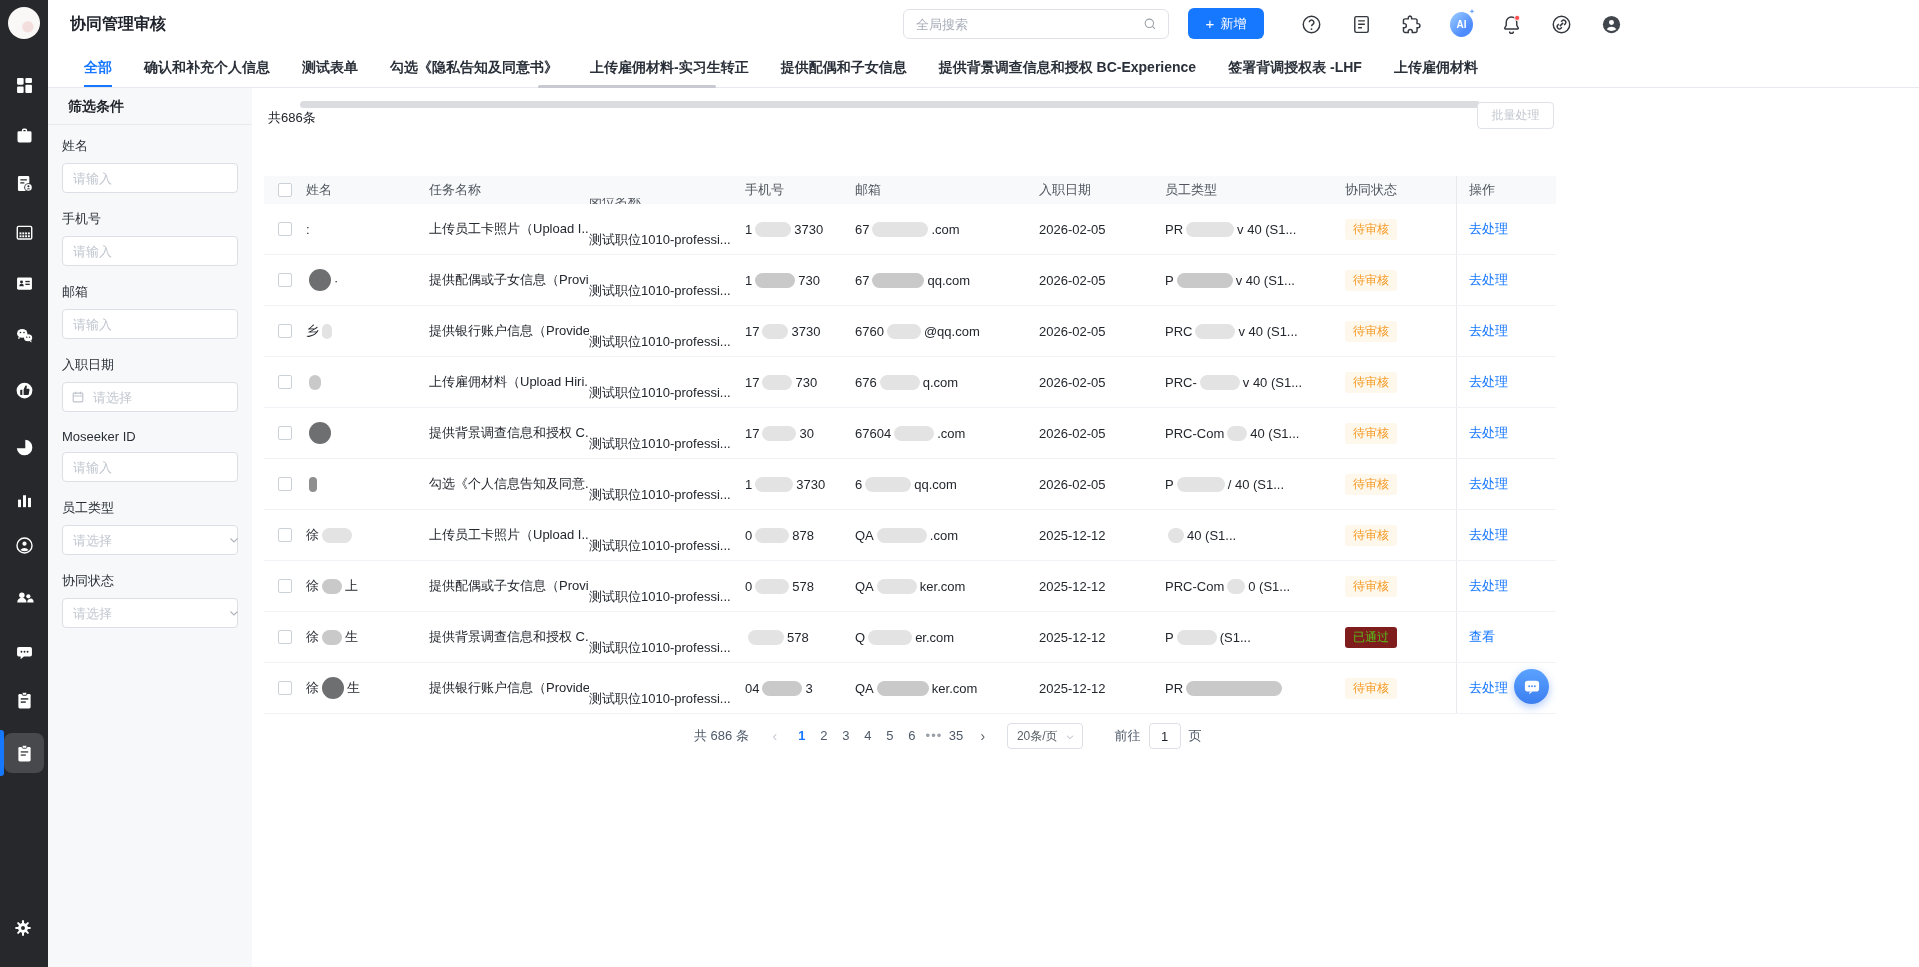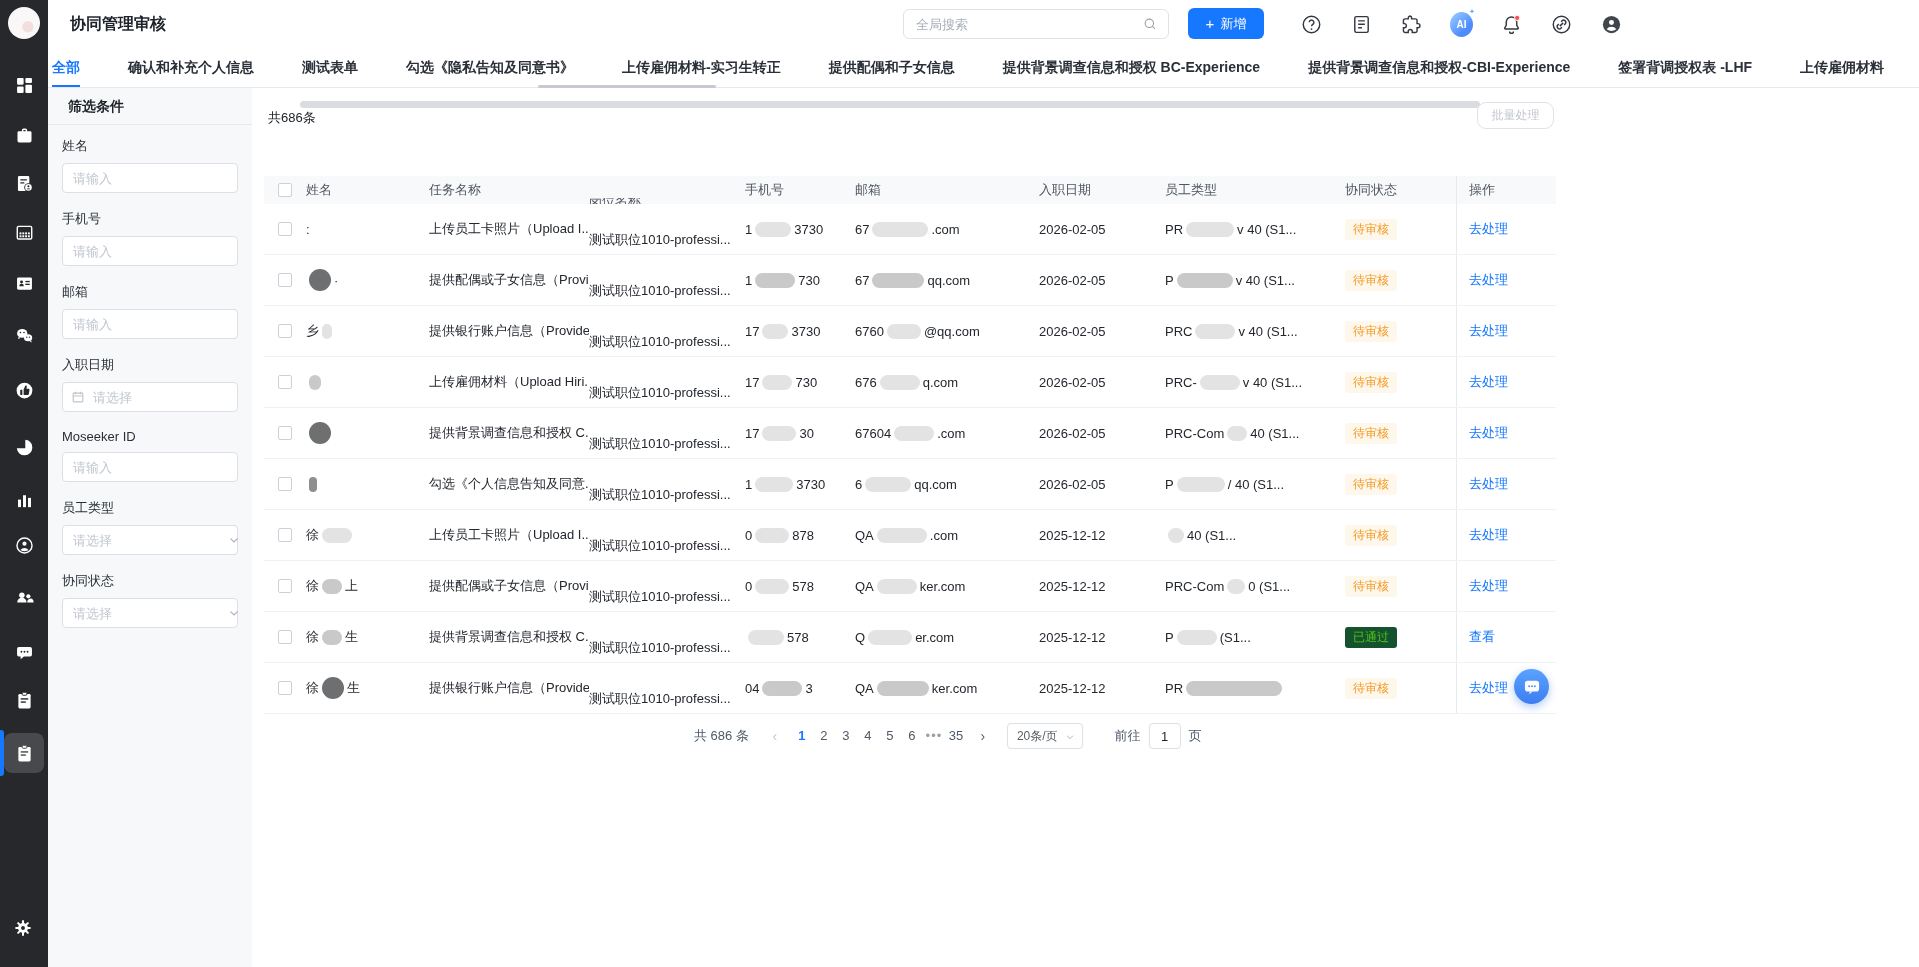--- a/index.html
+++ b/index.html
@@ -34,21 +34,21 @@
   .btn-new .plus { font-size:15px; line-height:1; margin-top:-1px; }
   .icon-row { position:absolute; left:1252px; top:0; height:48px; display:flex; align-items:center; gap:27px; }
   .hicon { width:23px; height:23px; position:relative; cursor:pointer; display:flex; align-items:center; justify-content:center; }
   .hicon .ic { width:23px; height:23px; }
   .ai-badge { width:25px; height:25px; border-radius:50%; background:linear-gradient(135deg,#9ed0ff 0%,#4e8bff 70%);
     color:#fff; font-size:10px; font-weight:700; display:flex; align-items:center; justify-content:center; position:relative; }
   .ai-spark { position:absolute; right:-4px; top:-4px; width:10px; height:10px; }
 
   
   .tabbar { position:absolute; left:48px; top:48px; width:1871px; height:40px; background:#fff;
-    border-bottom:1px solid #e7e9ee; display:flex; align-items:stretch; gap:48px; padding-left:4px;
+    border-bottom:1px solid #e7e9ee; display:flex; align-items:stretch; gap:32px; padding-left:36px;
     overflow:hidden; white-space:nowrap; z-index:15; }
   .tab { font-size:14px; font-weight:700; color:#2a3039; line-height:39px; position:relative; cursor:pointer; flex:none; }
   .tab.active { color:#1677ff; }
   .tab.active::after { content:""; position:absolute; left:0; right:0; bottom:0; height:2px; background:#1677ff; }
   .tabs-thumb { position:absolute; left:538px; top:85px; width:178px; height:3px; background:#c7cad1; border-radius:2px; z-index:16; }
 
   
   .filter { position:absolute; left:48px; top:88px; width:216px; height:879px; background:#f7f8fa; border-right:1px solid #eceef1; }
   .filter-title { height:37px; line-height:37px; padding-left:20px; font-size:14px; font-weight:700; color:#1f2329;
     border-bottom:1px solid #e8eaed; }
@@ -61,42 +61,42 @@
   .f-control input::placeholder { color:#c1c6cf; }
   .f-control.has-prefix input { padding-left:30px; }
   .pref-ic { position:absolute; left:9px; top:8px; width:14px; height:14px; }
   .suff-ic { position:absolute; right:9px; top:9px; width:12px; height:12px; }
 
   
   .content { position:absolute; left:252px; top:88px; width:1667px; height:879px; background:#fff; }
   .hthumb { position:absolute; left:48px; top:13px; width:1180px; height:7px; background:#dadcdf; border-radius:4px; }
   .total { position:absolute; left:16px; top:21px; font-size:13px; color:#20242a; }
   .btn-batch { position:absolute; left:1225px; top:14px; width:77px; height:27px; background:#fff;
-    border:1px solid #dfe2e8; border-radius:9px; font-size:12px; color:#c3c7cf; cursor:pointer; font-family:inherit; }
+    border:1px solid #dfe2e8; border-radius:4px; font-size:12px; color:#c3c7cf; cursor:pointer; font-family:inherit; }
 
   
   .table { position:absolute; left:12px; top:88px; width:1292px; border-right:1px solid #f0f2f5; }
   .trow, .thead { display:flex; width:1292px; }
   .thead { height:28px; background:#f7f9fb; }
   .trow { height:51px; border-bottom:1px solid #f0f2f5; background:#fff; }
   .cell { display:flex; align-items:center; overflow:hidden; white-space:nowrap; font-size:13px; color:#23272e;
     padding-right:12px; flex:none; }
   .thead .cell { font-size:13px; color:#51565e; }
   .c0 { width:42px; justify-content:center; padding-right:0; }
   .c1 { width:123px; } .c2 { width:160px; } .c3 { width:156px;margin-top:22px; } .c4 { width:110px; }
   .c5 { width:184px; } .c6 { width:126px; } .c7 { width:180px; } .c8 { width:111px; }
   .c9 { width:100px; border-left:1px solid #e8eaee; padding-left:12px; }
   .checkbox { width:14px; height:14px; border:1px solid #ccd0d7; border-radius:2px; background:#fff; cursor:pointer; }
   .blob { display:inline-block; height:15px; border-radius:8px; background:#e3e3e3; margin:0 3px; vertical-align:-3px; }
   .blob.mid { background:#c9c9c9; }
   .blob.dark { background:#8f8f8f; }
   .blob.circle { width:22px !important; height:22px; border-radius:50%; background:#6d6f71; vertical-align:-7px; }
   .badge { font-size:12px; padding:2px 8px; border-radius:3px; }
   .badge.pending { color:#f59a23; background:#fef7ec; }
-  .badge.passed { color:#52c41a; background:#14532d; }
+  .badge.passed { color:#52c41a; background:#7f1d1d; }
   .link { color:#1677ff; font-size:13px; cursor:pointer; text-decoration:none; }
 
   
   .pagination { position:absolute; left:442px; top:634px; height:28px; display:flex; align-items:center; gap:6px;
     font-size:13px; color:#4e5969; }
   .pg-total { margin-right:10px; }
   .pg-arrow { width:20px; text-align:center; font-size:14px; cursor:pointer; color:#596066; }
   .pg-arrow.disabled { color:#c6cad1; }
   .pg-num { min-width:22px; height:26px; line-height:26px; text-align:center; cursor:pointer; color:#4e5969; }
   .pg-num.active { color:#1677ff; font-weight:700; }
@@ -327,21 +327,20 @@
 </header>
 
 <div class="tabbar" id="tabbar">
     <div class="tab active">全部</div>
     <div class="tab">确认和补充个人信息</div>
     <div class="tab">测试表单</div>
     <div class="tab">勾选《隐私告知及同意书》</div>
     <div class="tab">上传雇佣材料-实习生转正</div>
     <div class="tab">提供配偶和子女信息</div>
     <div class="tab">提供背景调查信息和授权 BC-Experience</div>
-    <div class="tab">提供背景调查信息和授权-CBI-Experience</div>
     <div class="tab">签署背调授权表 -LHF</div>
     <div class="tab">上传雇佣材料</div>
   </div>
 <div class="tabs-thumb"></div>
 
 <aside class="filter">
   <div class="filter-title">筛选条件</div>
   <div class="filter-body" id="filter-body">
       <div class="f-field">
         <div class="f-label">姓名</div>

